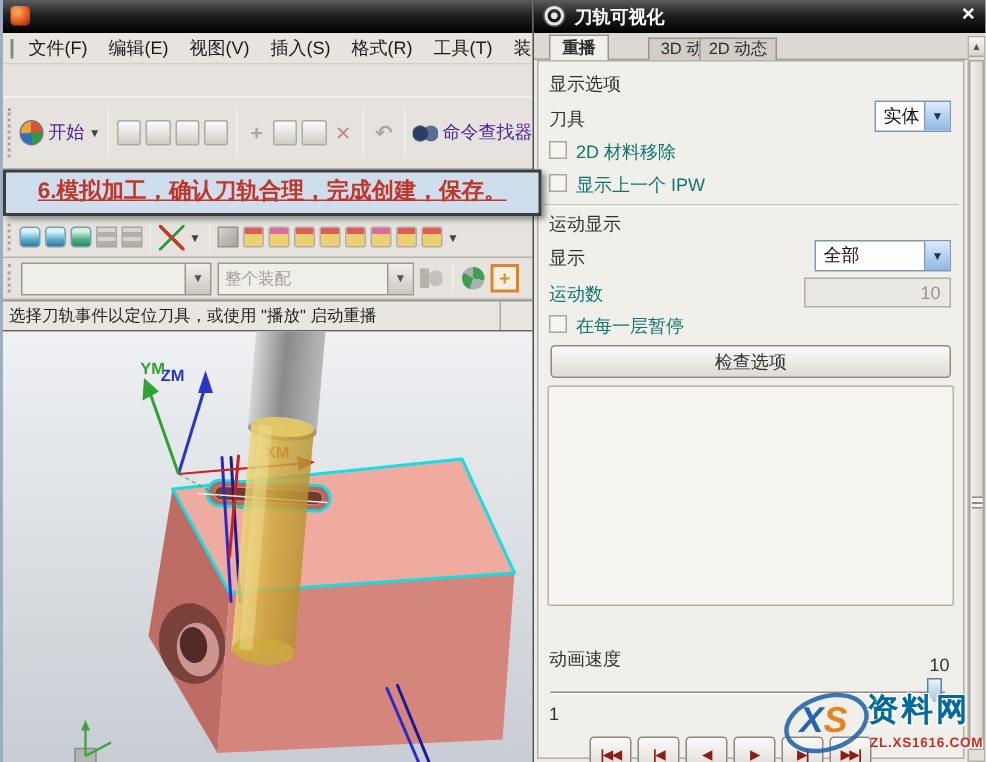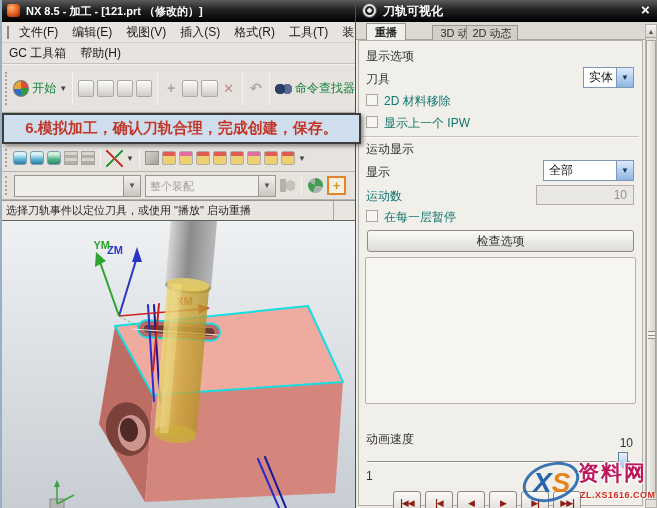--- a/index.html
+++ b/index.html
@@ -38,42 +38,42 @@
   .ic-doc { background:linear-gradient(#fdfdfd,#cfccc6); border:1px solid #aeaba5; border-radius:2px; }
   .ic-gray-glyph { color:#aaa7a1; font-weight:bold; font-size:14px; line-height:17px; text-align:center; }
   .ic-x { color:#c08a84; font-weight:bold; font-size:13px; line-height:17px; text-align:center; }
   #start-pin { width:17px; height:17px; border-radius:50%;
     background:conic-gradient(#e14d3b 0 90deg,#2f9c3f 0 180deg,#2d6ec2 0 270deg,#eaa437 0 360deg);
     border:1px solid #777; }
   .dd-arrow { font-size:8px; color:#444; }
   #binoculars { width:18px; height:12px;
     background:radial-gradient(circle at 30% 50%, #2c3e66 5px, transparent 5.5px),
                radial-gradient(circle at 72% 50%, #5a6c94 5px, transparent 5.5px); }
-  .tb-label { font-size:12px; color:#15803d; white-space:nowrap; }
+  .tb-label { font-size:12px; color:#4c1d95; white-space:nowrap; }
   .ic-cyl { background:linear-gradient(180deg,#d9f4f8 20%,#5fb4d4 60%,#2e7ba0); border:1px solid #7d9db0; border-radius:3px; }
   .ic-cyl.g2 { background:linear-gradient(180deg,#d4f0e0 20%,#52b48a 60%,#2e8a60); }
   .ic-stack { background:repeating-linear-gradient(180deg,#d8d5cf 0 3px,#b3b0aa 3px 6px); border:1px solid #a9a6a0; }
   .ic-csys { position:relative; width:17px; height:17px;
     background:linear-gradient(45deg,transparent 46%,#cc3a2a 46%,#cc3a2a 54%,transparent 54%),
                linear-gradient(-45deg,transparent 46%,#2f9c3f 46%,#2f9c3f 54%,transparent 54%); }
   .ic-cube { background:linear-gradient(135deg,#d6d3cd,#a5a29c); border:1px solid #96938d; }
   .ic-cam { background:linear-gradient(180deg,#e05b52 32%,#ecd072 32%); border:1px solid #b1aea8; border-radius:2px; }
   .ic-cam.pk { background:linear-gradient(180deg,#e06ba0 32%,#ecd072 32%); }
   .ic-fan { width:15px; height:15px; border-radius:50%;
     background:conic-gradient(#3e9e52 0 100deg,#a8b2ac 100deg 200deg,#3e9e52 200deg 300deg,#a8b2ac 300deg); }
   .ic-target { width:19px; height:19px; border:2px solid #e0832a; background:#f6efdf;
     color:#c59b2d; font-weight:bold; font-size:13px; line-height:15px; text-align:center; }
   .ic-speaker { width:15px; height:13px;
     background:linear-gradient(90deg,#b5b2ac 40%,transparent 40%),
                radial-gradient(circle at 70% 50%, #c5c2bc 5px, transparent 5.5px); }
 
   
   #banner { position:absolute; left:0; top:113px; width:359px; height:31px; z-index:40;
     background:#cfdeed; border:2px solid #3c3c3c; box-shadow:2px 2px 4px rgba(0,0,0,.45);
-    color:#c23528; font-size:15px; font-weight:bold; text-align:center; line-height:26px; white-space:nowrap; }
+    color:#c23528; font-size:15px; font-weight:bold; text-align:center; line-height:26px; white-space:nowrap;text-decoration:underline; }
 
   
   #combobar { position:absolute; left:0; top:172px; width:353px; height:28px; background:#e6e3de;
     display:flex; align-items:center; gap:4px; padding-left:3px; border-bottom:1px solid #b6b3ad; }
   .combo { position:relative; height:22px; background:#f0eeea; border:1px solid #9a978f; }
   .combo .cval { position:absolute; left:4px; top:0; line-height:20px; font-size:11px; color:#a19e97; white-space:nowrap; }
   .combo .cbtn { position:absolute; right:0; top:0; width:17px; height:100%;
     background:linear-gradient(#f2f0ec,#cac7c1); border-left:1px solid #9a978f;
     font-size:8px; color:#555; text-align:center; line-height:20px; }
   #combo-filter { width:127px; }
@@ -160,50 +160,45 @@
   #scroll-thumb { position:absolute; left:0; top:15px; width:10px; height:460px;
     background:linear-gradient(90deg,#f4f2ee,#d9d6d0); border:1px solid #a8a59e; }
   #scroll-grip { position:absolute; left:1px; top:290px; width:7px; height:8px;
     border-top:1px solid #8f8c86; border-bottom:1px solid #8f8c86;
     background:linear-gradient(#f4f2ee 3px,#8f8c86 3px,#8f8c86 4px,#f4f2ee 4px); }
 
   
   #watermark { position:absolute; left:490px; top:443px; width:167px; height:65px; z-index:50; pointer-events:none; }
   #wm-ellipse { position:absolute; left:30px; top:20px; width:58px; height:38px;
     border:3px solid #2565ae; border-radius:50%; transform:rotate(-18deg); opacity:.9; }
-  #wm-xs { position:absolute; left:41px; top:24px; font-size:28px; font-weight:bold; font-style:italic; }
+  #wm-xs { position:absolute; left:41px; top:24px; font-size:24px; font-weight:bold; font-style:italic; }
   #wm-xs .x { color:#2565ae; } #wm-xs .s { color:#e8831c; }
-  #wm-site { position:absolute; left:86px; top:16px; font-size:21px; font-weight:bold; color:#be185d;
+  #wm-site { position:absolute; left:86px; top:16px; font-size:21px; font-weight:bold; color:#0369a1;
     letter-spacing:2px; text-shadow:1px 1px 0 #fff,-1px -1px 0 #fff,1px -1px 0 #fff,-1px 1px 0 #fff; }
   #wm-url { position:absolute; left:88px; top:47px; font-size:9px; font-weight:bold; color:#d5281c;
     text-shadow:1px 1px 0 #fff; letter-spacing:.5px; }
 </style>
 </head>
 <body>
 
 <div id="app">
 
   <div id="titlebar">
     <div id="nx-logo"></div>
-    <div id="main-title">NX 8.5 - 加工 - [121.prt （修改的）]</div>
   </div>
 
   <div id="menurow1" class="menurow">
     <div id="app-mini-icon"></div>
     <span class="menu-item">文件(F)</span>
     <span class="menu-item">编辑(E)</span>
     <span class="menu-item">视图(V)</span>
     <span class="menu-item">插入(S)</span>
     <span class="menu-item">格式(R)</span>
     <span class="menu-item">工具(T)</span>
     <span class="menu-item">装配(A)</span>
-  </div>
-  <div id="menurow2" class="menurow">
-    <span class="menu-item">GC 工具箱</span>
-    <span class="menu-item">帮助(H)</span>
   </div>
 
   <div id="toolbar1" class="toolbar">
     <div class="grip"></div>
     <div id="start-pin"></div>
     <span class="tb-label">开始</span>
     <span class="dd-arrow">▼</span>
     <div class="tb-sep"></div>
     <div class="ic ic17 ic-doc"></div>
     <div class="ic ic17 ic-doc"></div>

